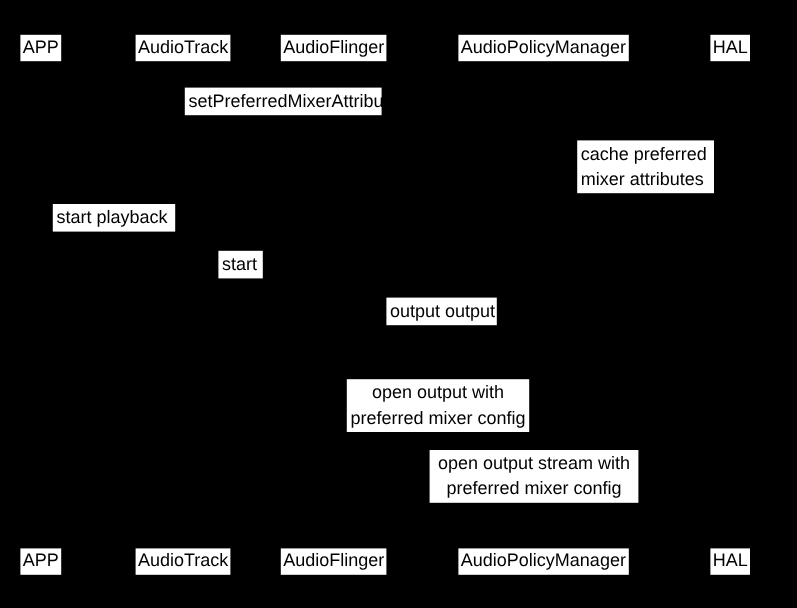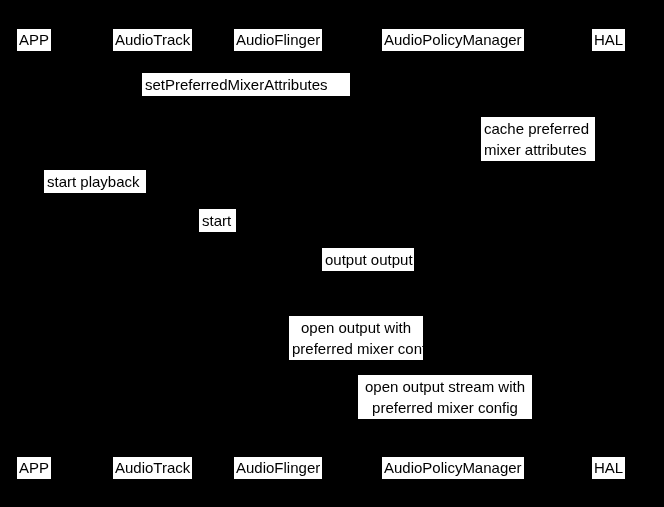--- a/index.html
+++ b/index.html
@@ -44,33 +44,33 @@
 <body>
 
 <div id="diagram">
 
   <div class="participant" style="left:17px; top:29px;">APP</div>
   <div class="participant" style="left:113px; top:29px;">AudioTrack</div>
   <div class="participant" style="left:234px; top:29px;">AudioFlinger</div>
   <div class="participant" style="left:382px; top:29px;">AudioPolicyManager</div>
   <div class="participant" style="left:592px; top:29px;">HAL</div>
 
-  <div class="msg-label left" style="left:142px; top:73px; width:208px;">setPreferredMixerAttributes</div>
+  <div class="msg-label left" style="left:154px; top:73px; width:164px;">setPreferredMixerAttributes</div>
 
   <div class="msg-label left" style="left:44px; top:170px; width:102px;">start playback</div>
 
   <div class="msg-label left" style="left:481px; top:117px; width:114px;">cache preferred
 mixer attributes</div>
 
-  <div class="msg-label left" style="left:199px; top:209px; width:37px;">start</div>
+  <div class="msg-label left" style="left:182px; top:209px; width:37px;">start</div>
 
   <div class="msg-label left" style="left:322px; top:248px; width:92px;">output output</div>
 
 
-  <div class="msg-label center" style="left:289px; top:316px; width:134px;">open output with
+  <div class="msg-label center" style="left:289px; top:316px; width:152px;">open output with
 preferred mixer config</div>
 
   <div class="msg-label center" style="left:358px; top:375px; width:174px;">open output stream with
 preferred mixer config</div>
 
   <div class="participant" style="left:17px; top:457px;">APP</div>
   <div class="participant" style="left:113px; top:457px;">AudioTrack</div>
   <div class="participant" style="left:234px; top:457px;">AudioFlinger</div>
   <div class="participant" style="left:382px; top:457px;">AudioPolicyManager</div>
   <div class="participant" style="left:592px; top:457px;">HAL</div>

